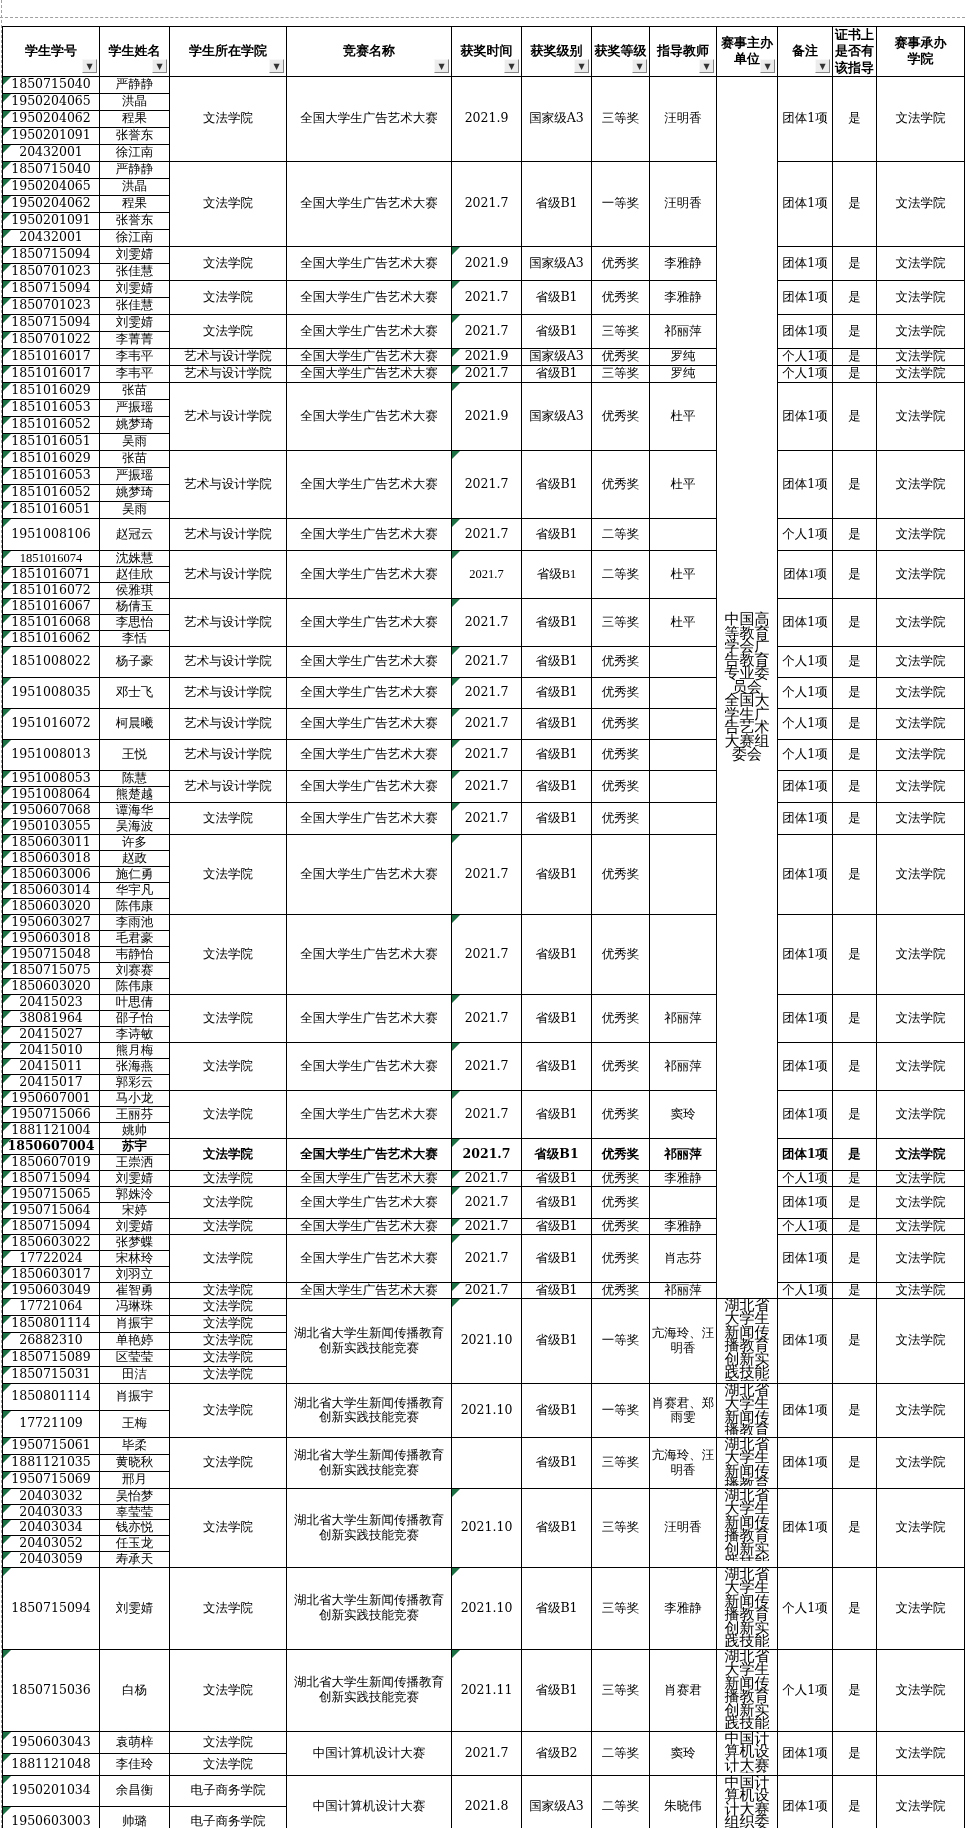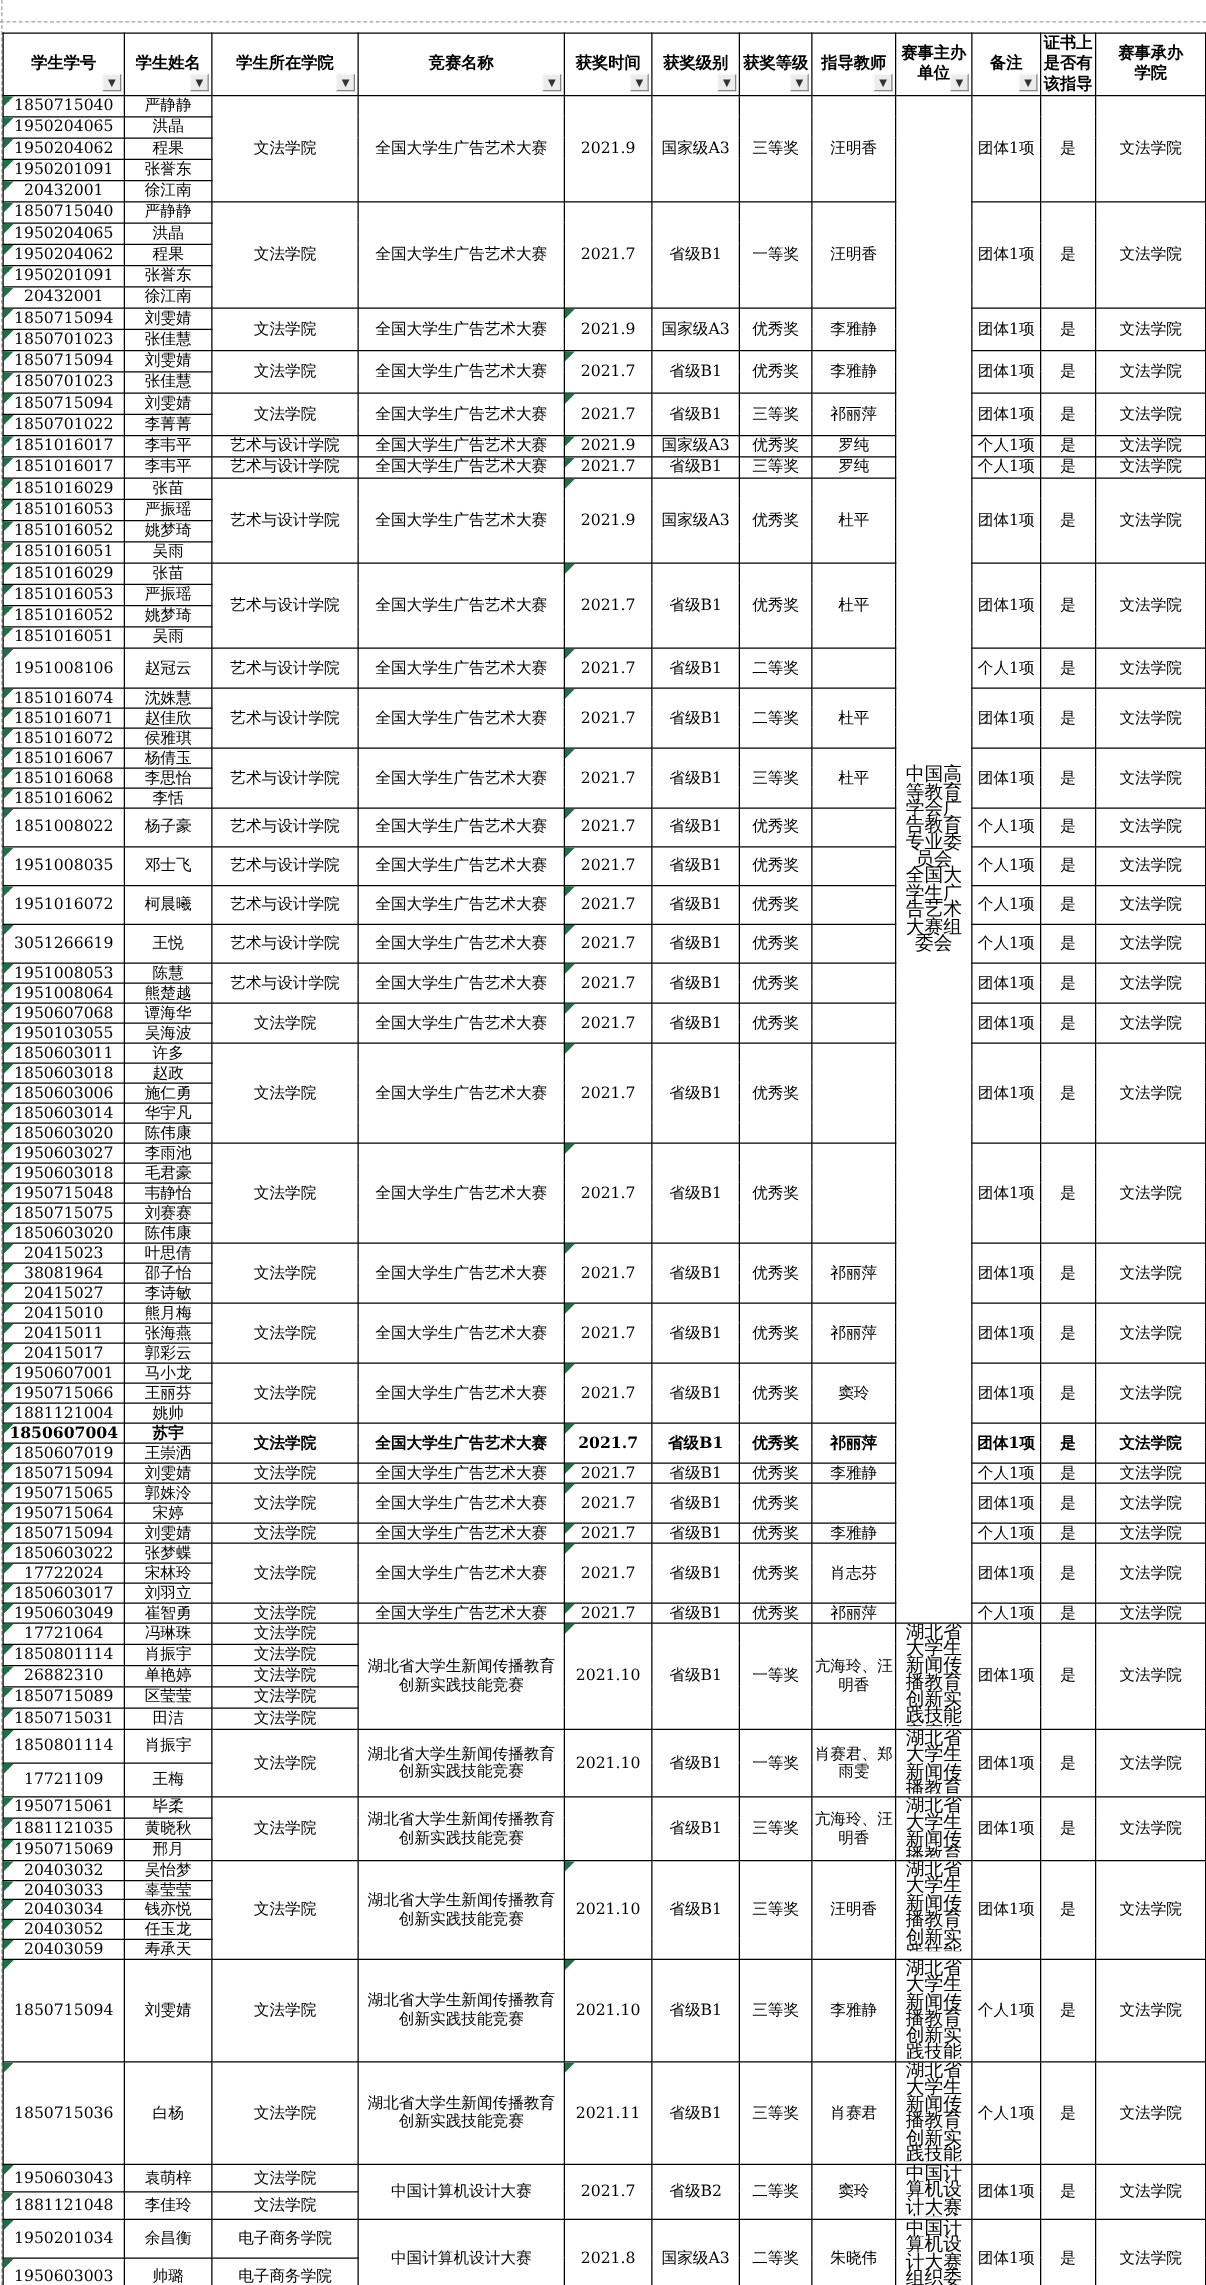--- a/index.html
+++ b/index.html
@@ -266,21 +266,21 @@
           <td class="advsplit">
             <div class="vs" style="height: 30px;">
               <div>金晨晨</div>
               <div>黄家昶</div>
             </div>
           </td>
           <td>个人1项</td>
           <td>是</td>
           <td>文法学院</td>
         </tr>
-        <tr style="height: 16px;">
+        <tr style="height: 16px; font-family: Liberation Serif, serif;">
           <td class="tri">1851016074</td>
           <td>沈姝慧</td>
           <td rowspan="3">艺术与设计学院</td>
           <td rowspan="3">全国大学生广告艺术大赛</td>
           <td rowspan="3" class="tri">2021.7</td>
           <td rowspan="3">省级B1</td>
           <td rowspan="3">二等奖</td>
           <td rowspan="3">杜平</td>
           <td rowspan="3">团体1项</td>
           <td rowspan="3">是</td>
@@ -363,21 +363,21 @@
             <div class="vs" style="height: 29px;">
               <div>金晨晨</div>
               <div>黄家昶</div>
             </div>
           </td>
           <td>个人1项</td>
           <td>是</td>
           <td>文法学院</td>
         </tr>
         <tr style="height: 31px;">
-          <td class="tri">3051266619</td>
+          <td class="tri">1951008013</td>
           <td>王悦</td>
           <td>艺术与设计学院</td>
           <td>全国大学生广告艺术大赛</td>
           <td class="tri">2021.7</td>
           <td>省级B1</td>
           <td>优秀奖</td>
           <td class="advsplit">
             <div class="vs" style="height: 29px;">
               <div>马双梅</div>
               <div>黄家昶</div>

